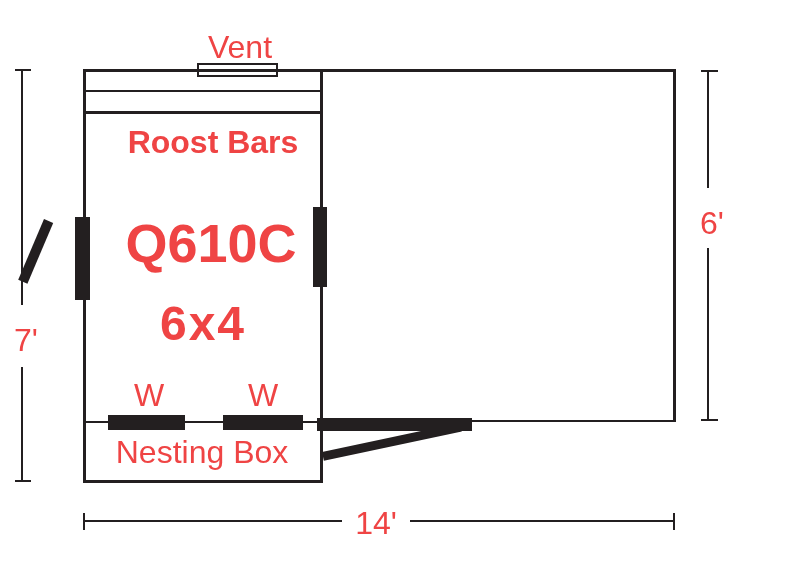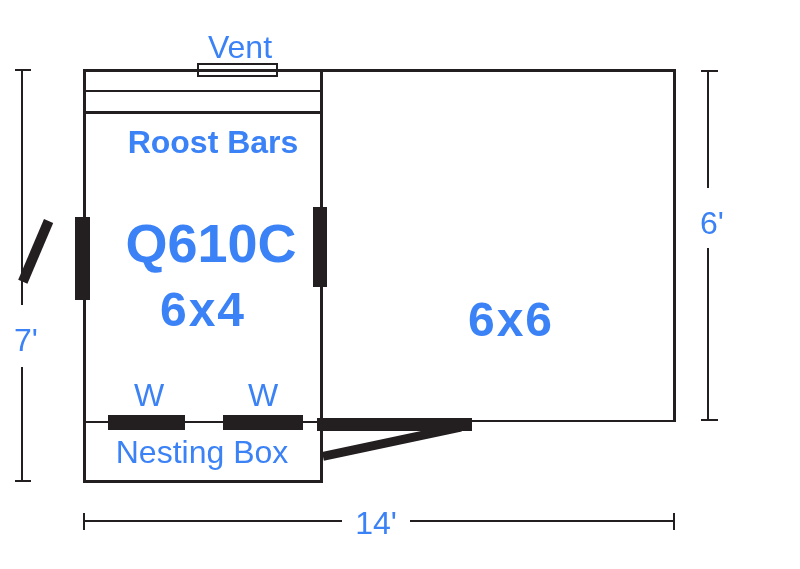--- a/index.html
+++ b/index.html
@@ -8,21 +8,21 @@
     width: 800px;
     height: 569px;
     background: #ffffff;
     overflow: hidden;
     font-family: "Liberation Sans", sans-serif;
     color: #231f20;
   }
   .ink { position: absolute; background: #231f20; }
   .lbl {
     position: absolute;
-    color: #3b82f6;
+    color: #ef4444;
     text-align: center;
     white-space: nowrap;
     line-height: 1;
     font-family: "Liberation Sans", sans-serif;
   }
 
   
   [data-name="top-wall"]          { left: 83px;  top: 69px;  width: 593px; height: 3px; }
   [data-name="left-wall"]         { left: 83px;  top: 69px;  width: 3px;   height: 414px; }
   [data-name="divider-wall"]      { left: 320px; top: 69px;  width: 3px;   height: 414px; }
@@ -69,21 +69,21 @@
   
   [data-name="dim-bottom-cap-left"]  { left: 83px;  top: 513px; width: 2px;   height: 17px; }
   [data-name="dim-bottom-line-left"] { left: 83px;  top: 520px; width: 259px; height: 2px; }
   [data-name="dim-bottom-line-right"]{ left: 410px; top: 520px; width: 265px; height: 2px; }
   [data-name="dim-bottom-cap-right"] { left: 673px; top: 513px; width: 2px;   height: 17px; }
 
   
   [data-name="vent-label"]        { left: 190px; top: 31px;  width: 100px; font-size: 32px; }
   [data-name="roost-bars-label"]  { left: 103px; top: 126px; width: 220px; font-size: 32px; font-weight: bold; }
   [data-name="model-label"]       { left: 91px;  top: 216px; width: 240px; font-size: 54px; font-weight: bold; }
-  [data-name="coop-size-label"]   { left: 103px; top: 286px; width: 200px; font-size: 48px; font-weight: bold; letter-spacing: 2px; }
+  [data-name="coop-size-label"]   { left: 103px; top: 300px; width: 200px; font-size: 48px; font-weight: bold; letter-spacing: 2px; }
   [data-name="run-size-label"]    { left: 411px; top: 296px; width: 200px; font-size: 48px; font-weight: bold; letter-spacing: 2px; }
   [data-name="window-label-1"]    { left: 119px; top: 379px; width: 60px;  font-size: 32px; }
   [data-name="window-label-2"]    { left: 233px; top: 379px; width: 60px;  font-size: 32px; }
   [data-name="nesting-box-label"] { left: 92px;  top: 436px; width: 220px; font-size: 32px; }
   [data-name="dim-left-label"]    { left: 0px;   top: 324px; width: 52px;  font-size: 32px; }
   [data-name="dim-right-label"]   { left: 686px; top: 207px; width: 52px;  font-size: 32px; }
   [data-name="dim-bottom-label"]  { left: 342px; top: 507px; width: 68px;  font-size: 32px; }
 </style>
 </head>
 <body>
@@ -124,21 +124,20 @@
 
   <div class="ink" data-name="dim-bottom-cap-left"></div>
   <div class="ink" data-name="dim-bottom-line-left"></div>
   <div class="ink" data-name="dim-bottom-line-right"></div>
   <div class="ink" data-name="dim-bottom-cap-right"></div>
 
   <div class="lbl" data-name="vent-label">Vent</div>
   <div class="lbl" data-name="roost-bars-label">Roost Bars</div>
   <div class="lbl" data-name="model-label">Q610C</div>
   <div class="lbl" data-name="coop-size-label">6x4</div>
-  <div class="lbl" data-name="run-size-label">6x6</div>
   <div class="lbl" data-name="window-label-1">W</div>
   <div class="lbl" data-name="window-label-2">W</div>
   <div class="lbl" data-name="nesting-box-label">Nesting Box</div>
   <div class="lbl" data-name="dim-left-label">7'</div>
   <div class="lbl" data-name="dim-right-label">6'</div>
   <div class="lbl" data-name="dim-bottom-label">14'</div>
 
 </div>
 
 </body></html>

